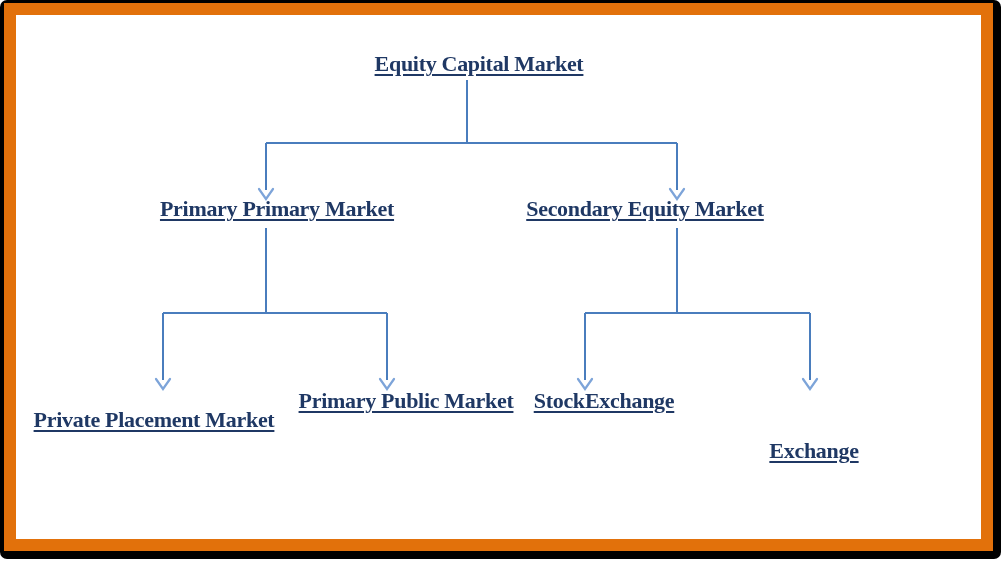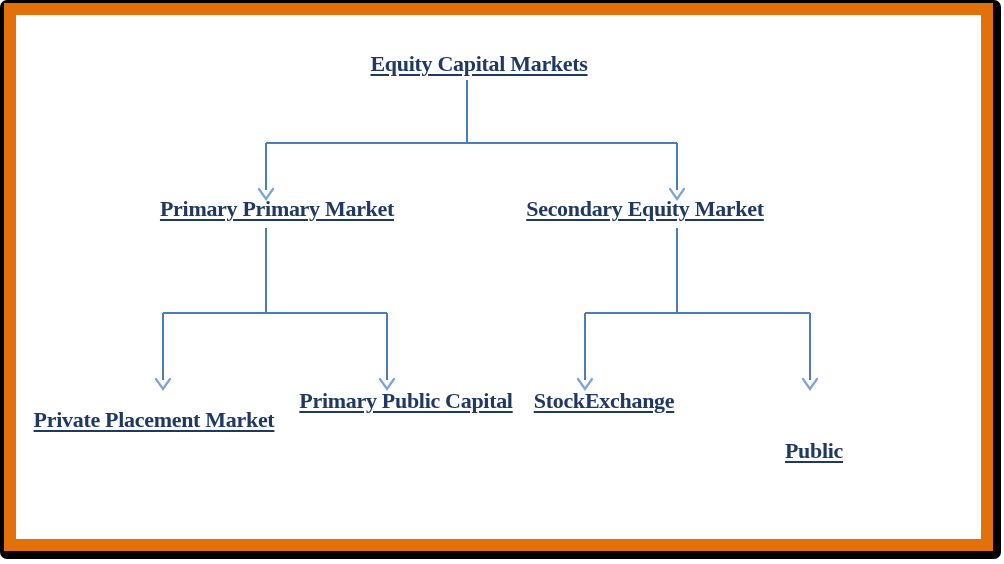--- a/index.html
+++ b/index.html
@@ -84,28 +84,28 @@
 
     <path class="line" d="M266,228 V313 M163,313 H387 M163,313 V380 M387,313 V380"></path>
     <polyline class="arrowhead" points="156,379 163,389 170,379"></polyline>
     <polyline class="arrowhead" points="380,379 387,389 394,379"></polyline>
 
     <path class="line" d="M677,228 V313 M585,313 H810 M585,313 V380 M810,313 V380"></path>
     <polyline class="arrowhead" points="578,379 585,389 592,379"></polyline>
     <polyline class="arrowhead" points="803,379 810,389 817,379"></polyline>
   </svg>
 
-  <div class="node" style="left:479px; top:53px">Equity Capital Markets</div>
+  <div class="node" style="left:479px; top:53px">Equity Capital Market</div>
 
   <div class="node" style="left:277px; top:198px">Primary Primary Market</div>
 
   <div class="node" style="left:645px; top:198px">Secondary Equity Market</div>
 
   <div class="node" style="left:154px; top:409px">Private Placement Market</div>
 
-  <div class="node" style="left:406px; top:390px">Primary Public Capital</div>
+  <div class="node" style="left:406px; top:390px">Primary Public Market</div>
 
   <div class="node tight" style="left:604px; top:390px">Stock Exchange</div>
 
 
-  <div class="node" style="left:814px; top:440px">Public</div>
+  <div class="node" style="left:814px; top:440px">Exchange</div>
 
 </div>
 
 </body></html>

